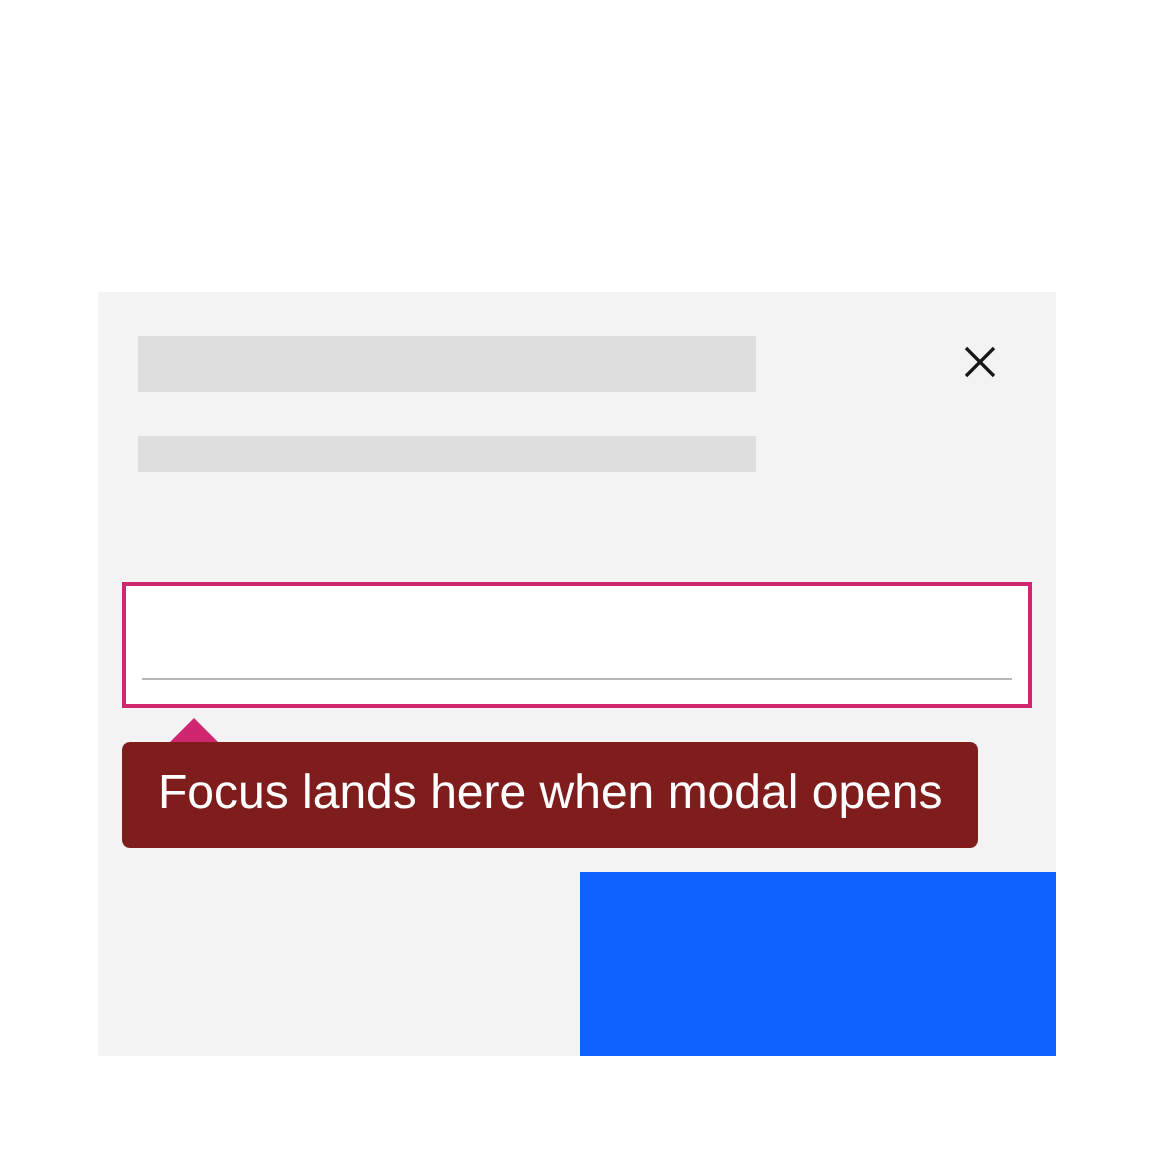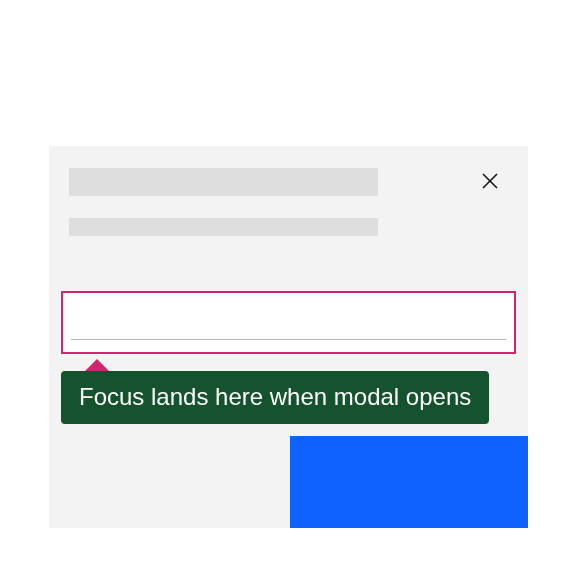--- a/index.html
+++ b/index.html
@@ -70,21 +70,21 @@
       left: 8px;
       right: 8px;
       bottom: 12px;
       height: 0;
       border-bottom: 1px solid #b7b7b7;
     }
     .tooltip {
       position: absolute;
       left: 12px;
       top: 225px;
-      background: #14532d;
+      background: #7f1d1d;
       color: #fff;
       font-size: 24px;
       line-height: 1.2;
       padding: 12px 18px;
       border-radius: 4px;
       white-space: nowrap;
     }
     .tooltip::before {
       content: "";
       position: absolute;

